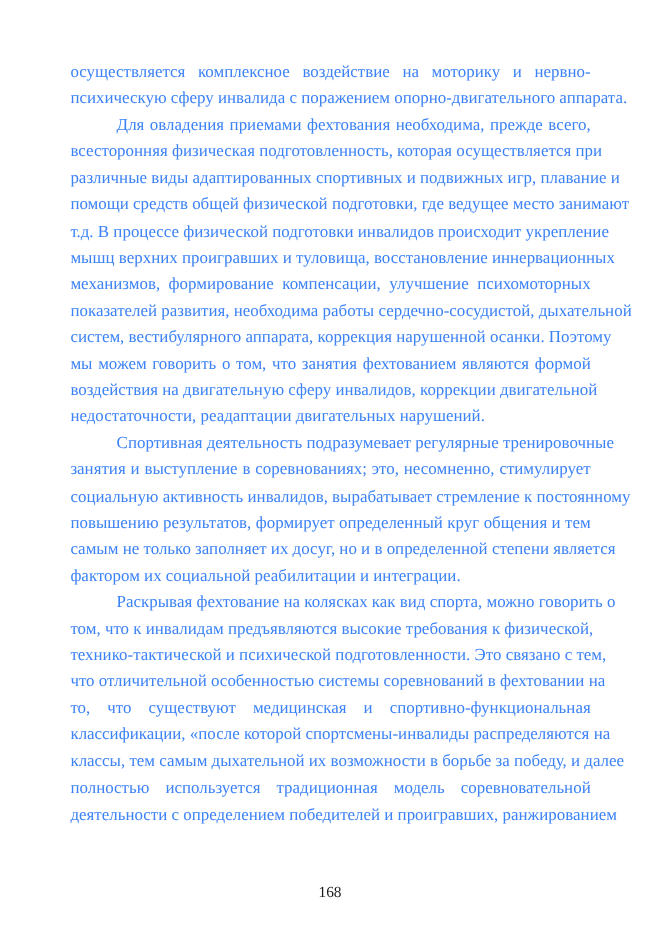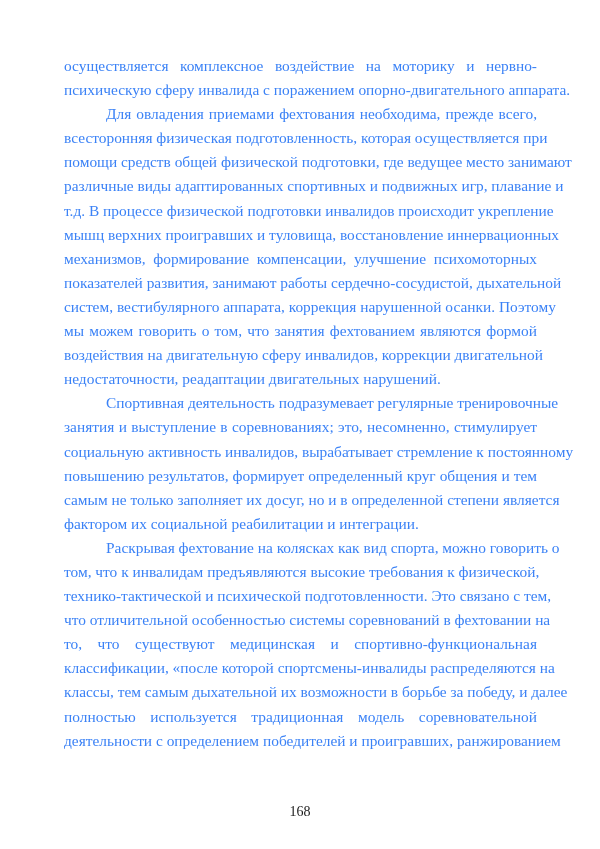--- a/index.html
+++ b/index.html
@@ -21,26 +21,26 @@
 <body>
 
 <div class="page">
   <div>
     <span class="line">осуществляется комплексное воздействие на моторику и нервно-</span>
     <span class="line last">психическую сферу инвалида с поражением опорно-двигательного аппарата.</span>
   </div>
   <div>
     <span class="line indent">Для овладения приемами фехтования необходима, прежде всего,</span>
     <span class="line">всесторонняя физическая подготовленность, которая осуществляется при</span>
+    <span class="line">различные виды адаптированных спортивных и подвижных игр, плавание и</span>
     <span class="line">помощи средств общей физической подготовки, где ведущее место занимают</span>
-    <span class="line">различные виды адаптированных спортивных и подвижных игр, плавание и</span>
     <span class="line">т.д. В процессе физической подготовки инвалидов происходит укрепление</span>
     <span class="line">мышц верхних проигравших и туловища, восстановление иннервационных</span>
     <span class="line">механизмов, формирование компенсации, улучшение психомоторных</span>
-    <span class="line">показателей развития, занимают работы сердечно-сосудистой, дыхательной</span>
+    <span class="line">показателей развития, необходима работы сердечно-сосудистой, дыхательной</span>
     <span class="line">систем, вестибулярного аппарата, коррекция нарушенной осанки. Поэтому</span>
     <span class="line">мы можем говорить о том, что занятия фехтованием являются формой</span>
     <span class="line">воздействия на двигательную сферу инвалидов, коррекции двигательной</span>
     <span class="line last">недостаточности, реадаптации двигательных нарушений.</span>
   </div>
   <div>
     <span class="line indent">Спортивная деятельность подразумевает регулярные тренировочные</span>
     <span class="line">занятия и выступление в соревнованиях; это, несомненно, стимулирует</span>
     <span class="line">социальную активность инвалидов, вырабатывает стремление к постоянному</span>
     <span class="line">повышению результатов, формирует определенный круг общения и тем</span>

